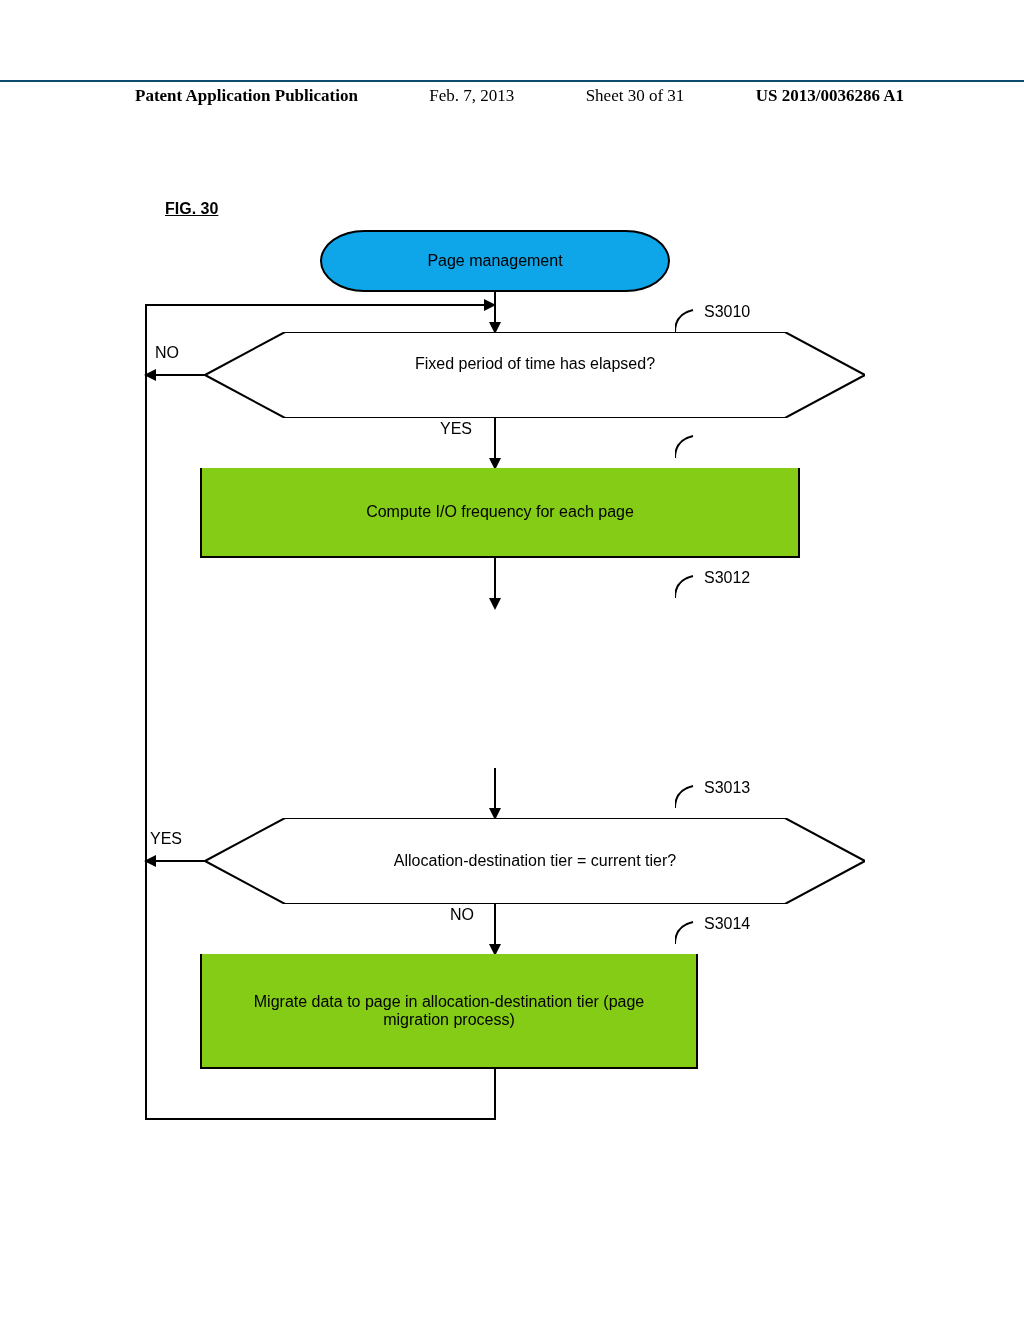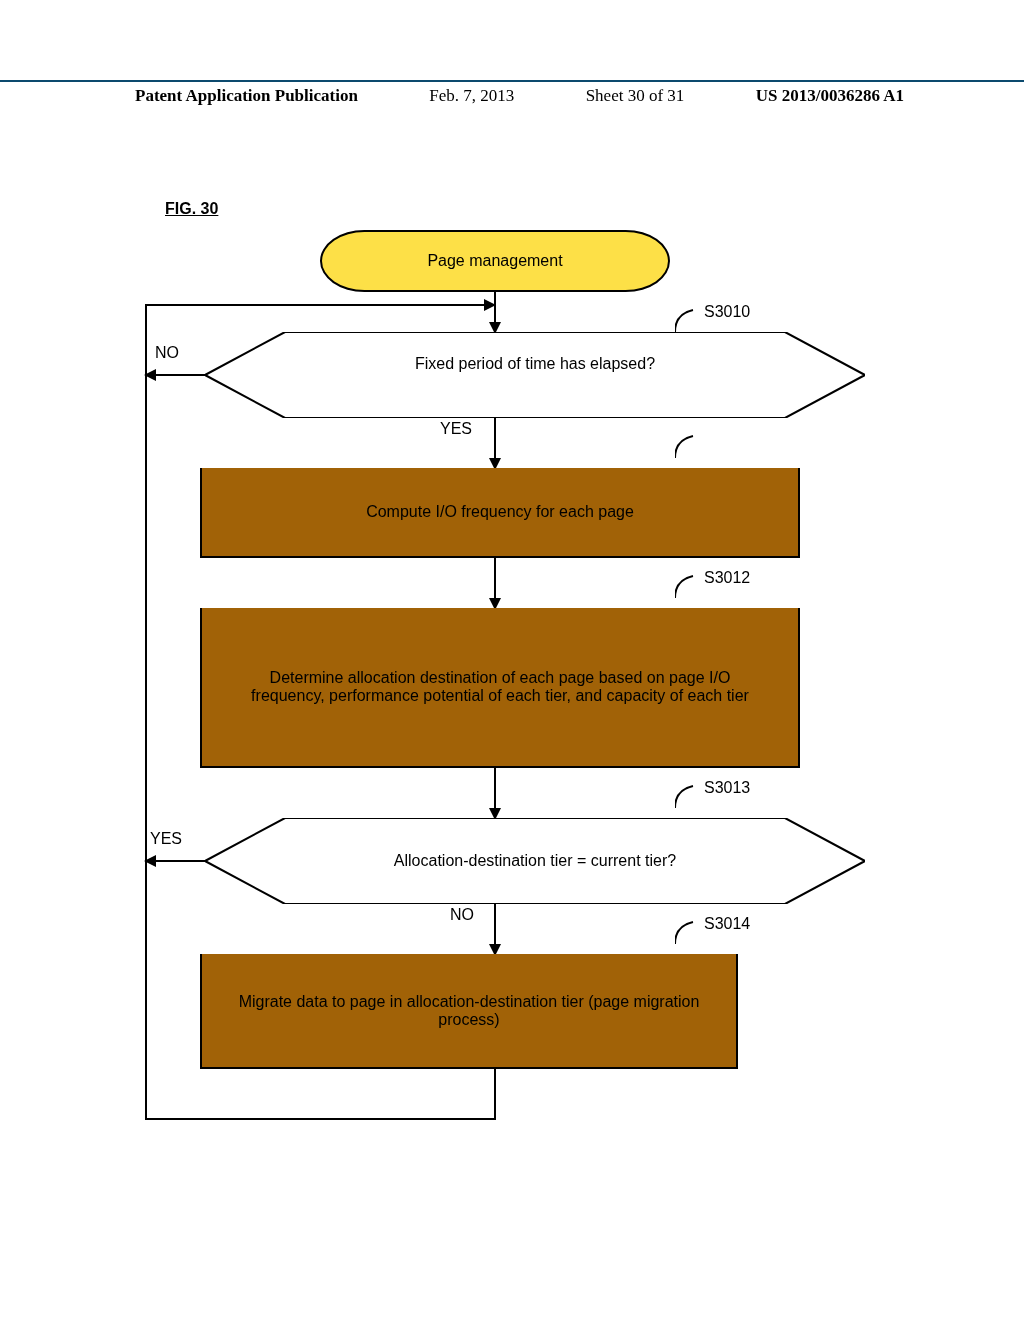--- a/index.html
+++ b/index.html
@@ -50,31 +50,31 @@
     position: absolute;
     font-size: 16px;
     font-family: Arial, sans-serif;
   }
   .terminator {
     border: 2px solid #000;
     border-radius: 50px / 35px;
     display: flex;
     align-items: center;
     justify-content: center;
-    background: #fde047;
+    background: #0ea5e9;
   }
   .process {
     border: 2px solid #000;
     border-top: none;
     display: flex;
     align-items: center;
     justify-content: center;
     text-align: center;
     padding: 0 30px;
-    background: #a16207;
+    background: #84cc16;
   }
   .decision {
     position: absolute;
   }
   .decision svg {
     position: absolute;
     top: 0;
     left: 0;
   }
   .decision-text {
@@ -185,23 +185,20 @@
   <div class="arrow-line" style="top:328px; left:364px; width:2px; height:44px;"></div>
   <div class="arrowhead ah-down" style="top:368px; left:359px;"></div>
 
   <div class="curve-label" style="top:344px; left:545px;">
     <svg width="24" height="24">
         <path d="M 0 24 Q 0 6 18 2" stroke="#000" stroke-width="2" fill="none"></path>
       </svg>
   </div>
   <div class="step-label" style="top:339px; left:574px;">S3012</div>
 
-  <div class="flow-el process" style="top:378px; left:70px; width:600px; height:160px;">
-    <span>Determine allocation destination of each page based on page I/O frequency, performance potential of each tier, and capacity of each tier</span>
-  </div>
 
   <div class="arrow-line" style="top:538px; left:364px; width:2px; height:44px;"></div>
   <div class="arrowhead ah-down" style="top:578px; left:359px;"></div>
 
   <div class="curve-label" style="top:554px; left:545px;">
     <svg width="24" height="24">
         <path d="M 0 24 Q 0 6 18 2" stroke="#000" stroke-width="2" fill="none"></path>
       </svg>
   </div>
   <div class="step-label" style="top:549px; left:574px;">S3013</div>
@@ -221,21 +218,21 @@
   <div class="arrow-line" style="top:674px; left:364px; width:2px; height:44px;"></div>
   <div class="arrowhead ah-down" style="top:714px; left:359px;"></div>
 
   <div class="curve-label" style="top:690px; left:545px;">
     <svg width="24" height="24">
         <path d="M 0 24 Q 0 6 18 2" stroke="#000" stroke-width="2" fill="none"></path>
       </svg>
   </div>
   <div class="step-label" style="top:685px; left:574px;">S3014</div>
 
-  <div class="flow-el process" style="top:724px; left:70px; width:538px; height:115px;">
+  <div class="flow-el process" style="top:724px; left:70px; width:498px; height:115px;">
     <span>Migrate data to page in allocation-destination tier (page migration process)</span>
   </div>
 
   <div class="arrow-line" style="top:839px; left:364px; width:2px; height:50px;"></div>
   <div class="arrow-line" style="top:888px; left:15px; width:351px; height:2px;"></div>
 
   <div class="arrow-line" style="top:74px; left:15px; width:2px; height:816px;"></div>
 
 </div>
 

